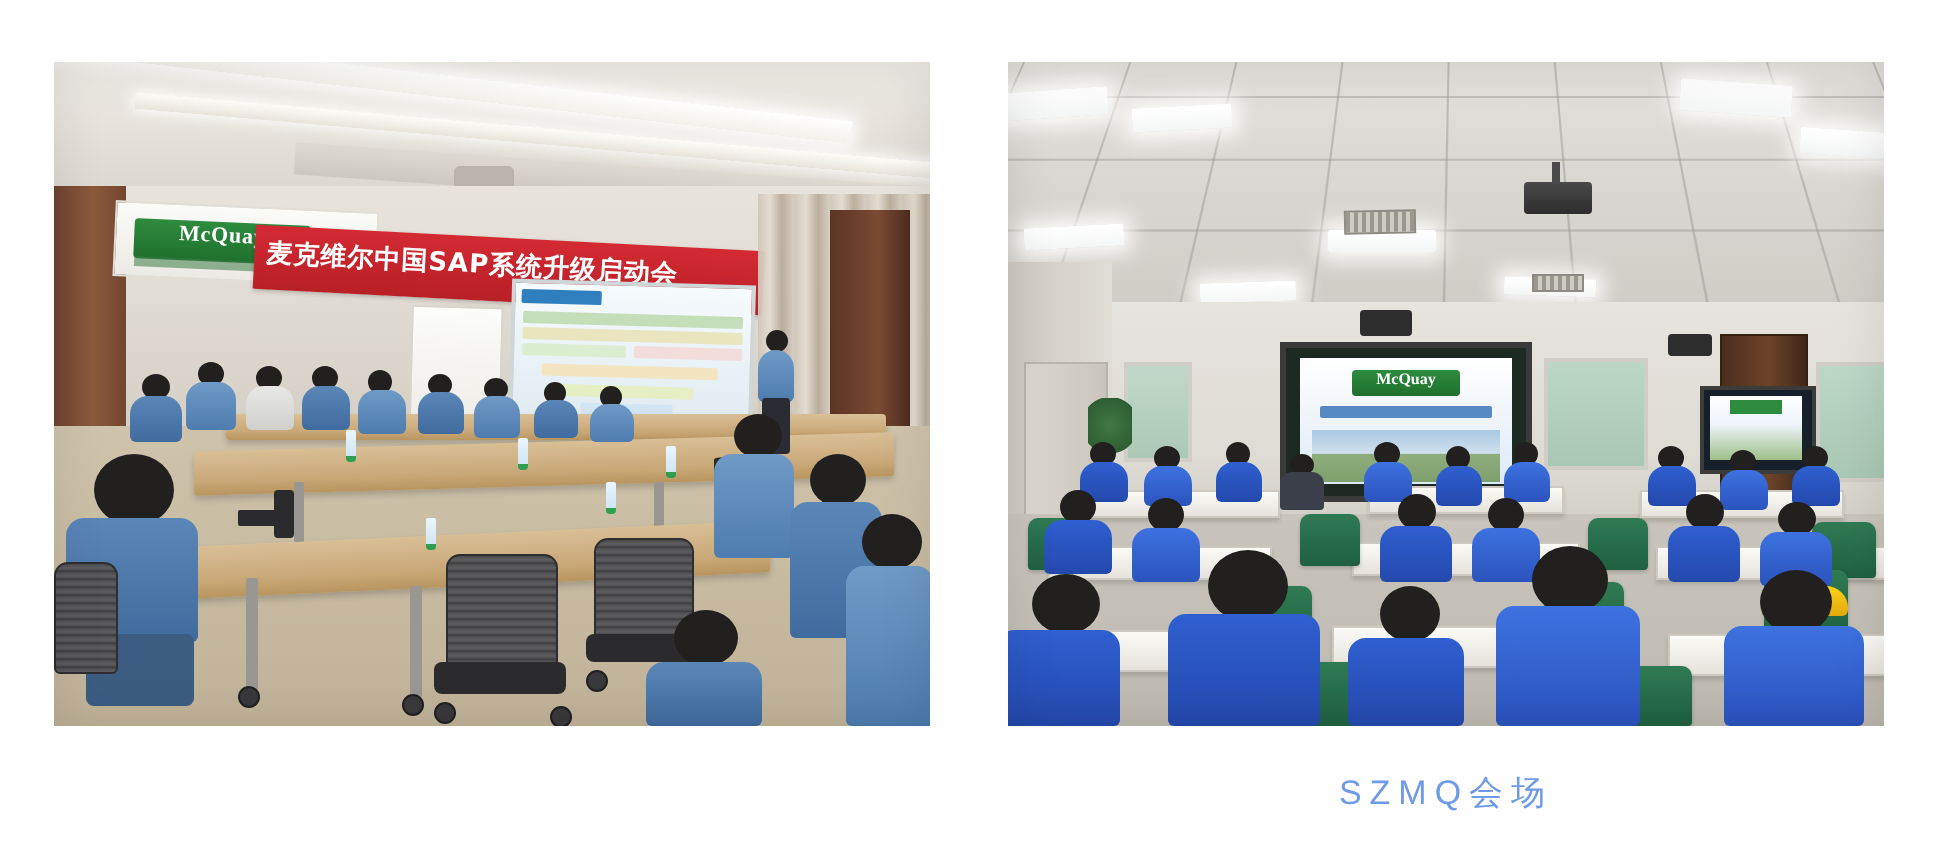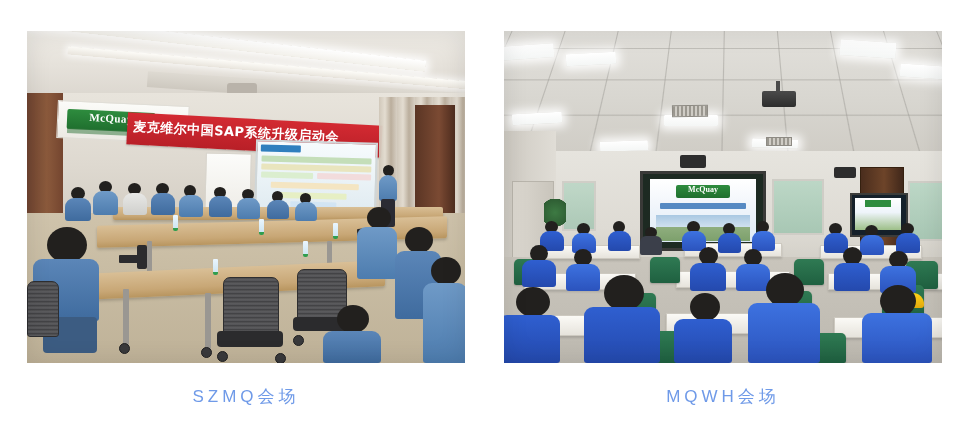--- a/index.html
+++ b/index.html
@@ -467,21 +467,20 @@
         <div class="p-head" style="left:8px;top:0;width:30px;height:28px;"></div>
         <div class="p-body blue-uni2" style="left:0;top:26px;width:44px;height:80px;"></div>
       </div>
       <div class="person" style="left:296px;top:274px;width:58px;height:58px;">
         <div class="p-head" style="left:14px;top:0;width:32px;height:28px;"></div>
         <div class="p-body blue-uni" style="left:0;top:26px;width:58px;height:32px;"></div>
       </div>
 
       <div class="layer vignette"></div>
     </div>
-    <figcaption class="caption">SZMQ会场</figcaption>
   </figure>
 
   <figure class="figure figure-right" style="margin:0 0 0 39px;">
     <div class="photo">
 
       <div class="layer r-ceiling"></div>
       <div class="layer r-tile-grid"></div>
 
       <div class="r-light" style="left:-6px;top:14px;width:56px;height:14px;transform:rotate(-4deg);"></div>
       <div class="r-light" style="left:62px;top:22px;width:50px;height:12px;transform:rotate(-3deg);"></div>
@@ -640,16 +639,16 @@
         <div class="p-head" style="left:18px;top:0;width:36px;height:32px;"></div>
         <div class="p-body blue-bright2" style="left:0;top:28px;width:70px;height:50px;"></div>
       </div>
       <div class="person" style="left:170px;top:262px;width:58px;height:70px;">
         <div class="p-head" style="left:16px;top:0;width:30px;height:28px;"></div>
         <div class="p-body blue-bright" style="left:0;top:26px;width:58px;height:44px;"></div>
       </div>
 
       <div class="layer vignette"></div>
     </div>
-    <figcaption class="caption">MQWH会场</figcaption>
+    <figcaption class="caption">SZMQ会场</figcaption>
   </figure>
 
 </div>
 
 </body></html>

